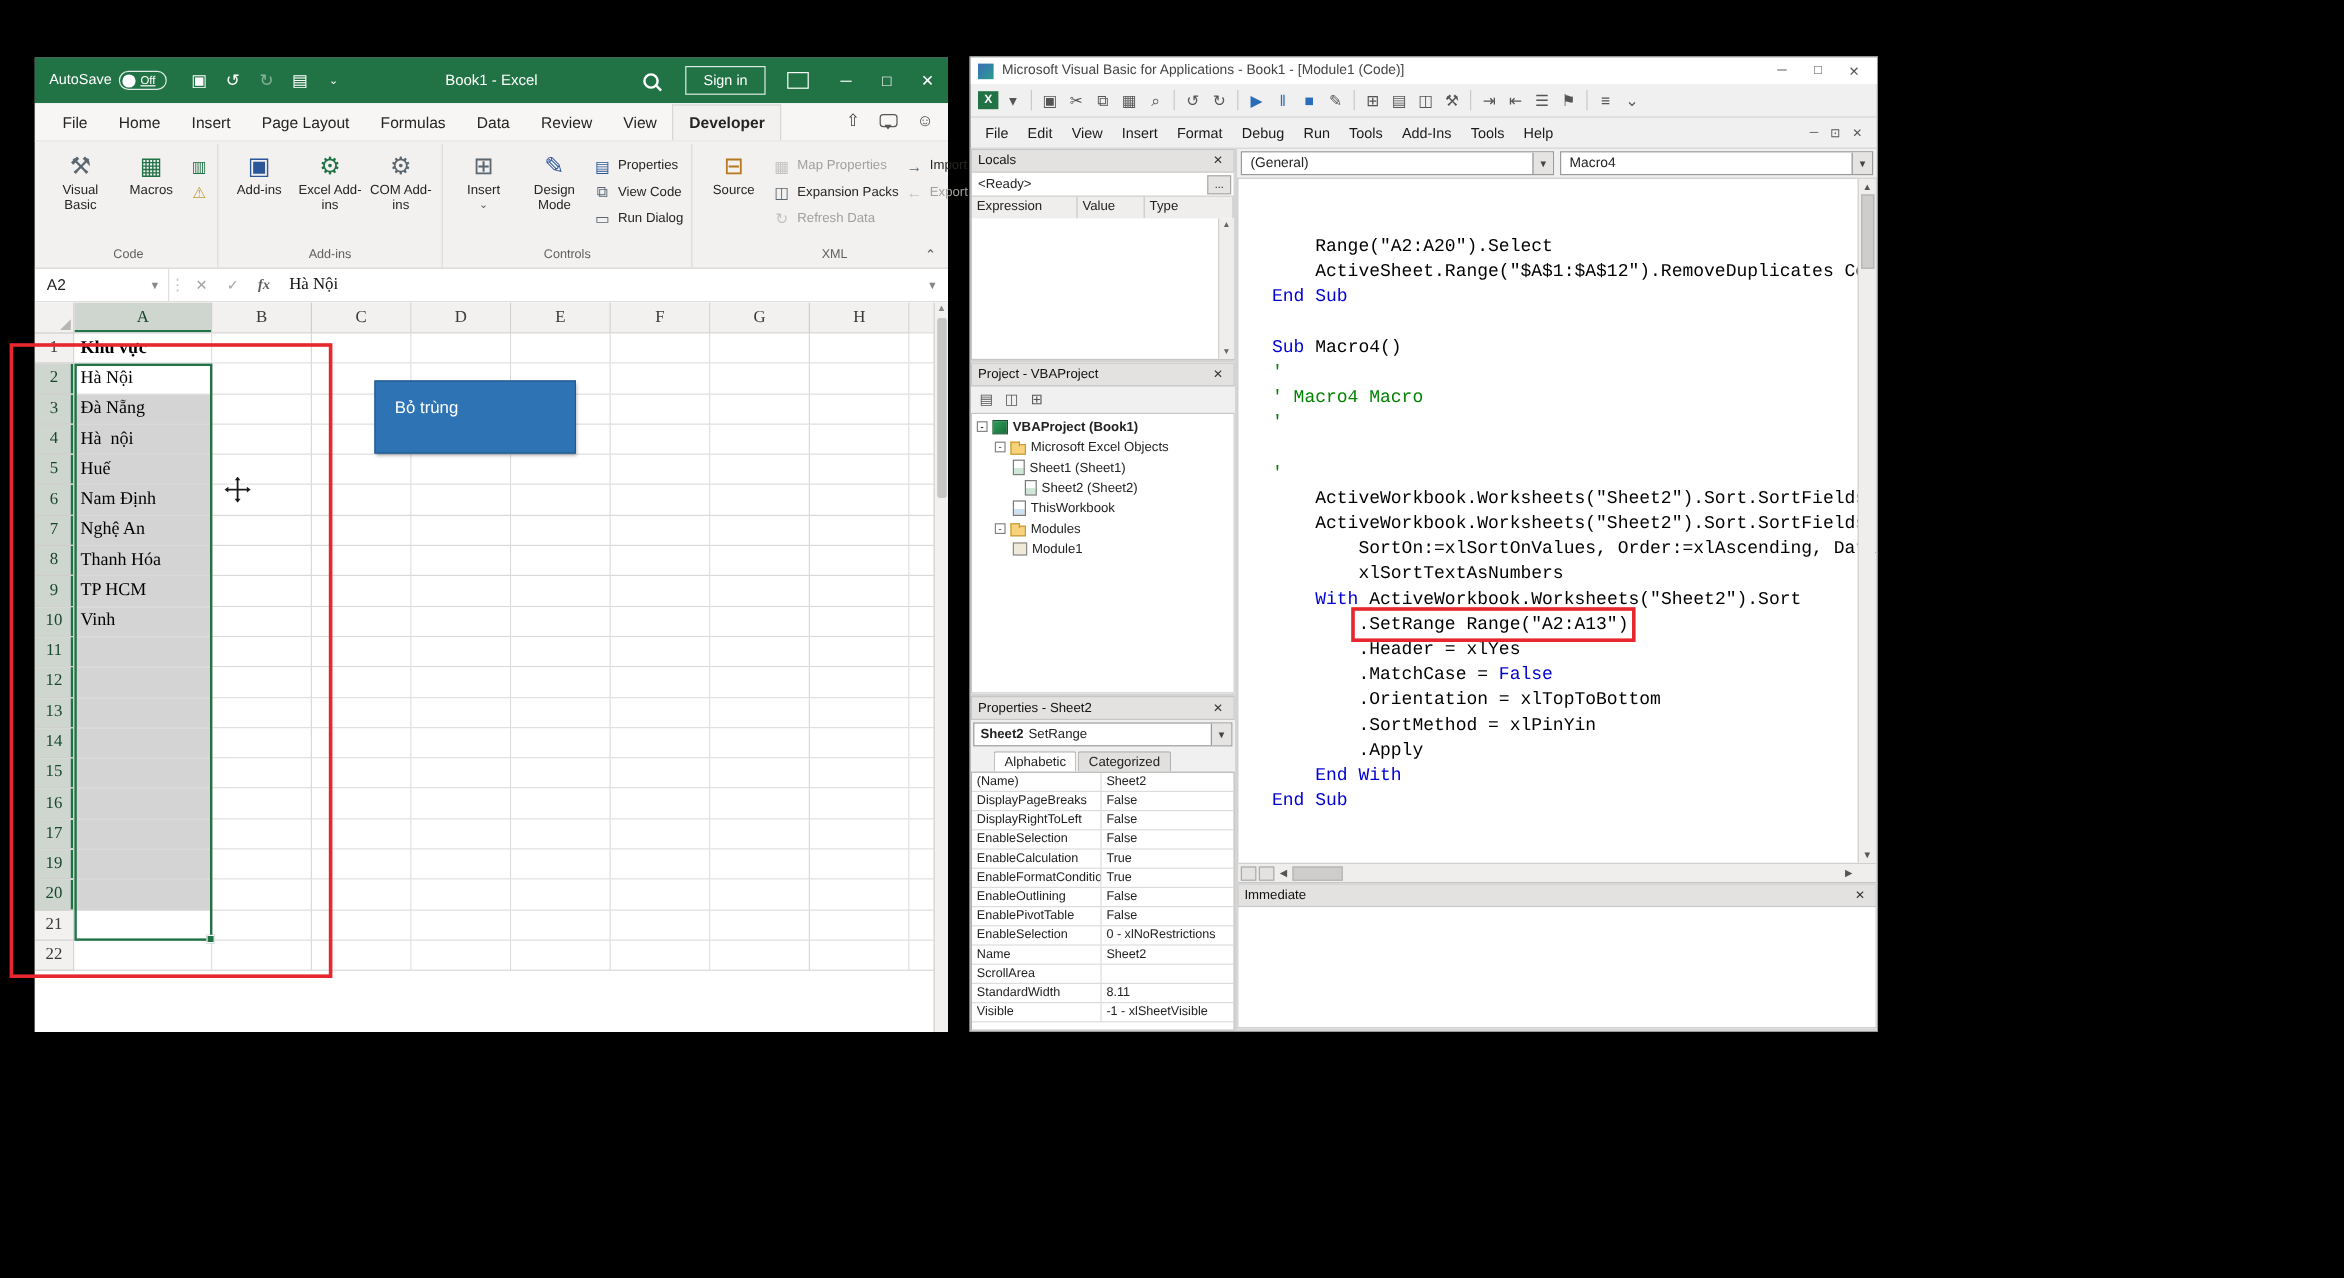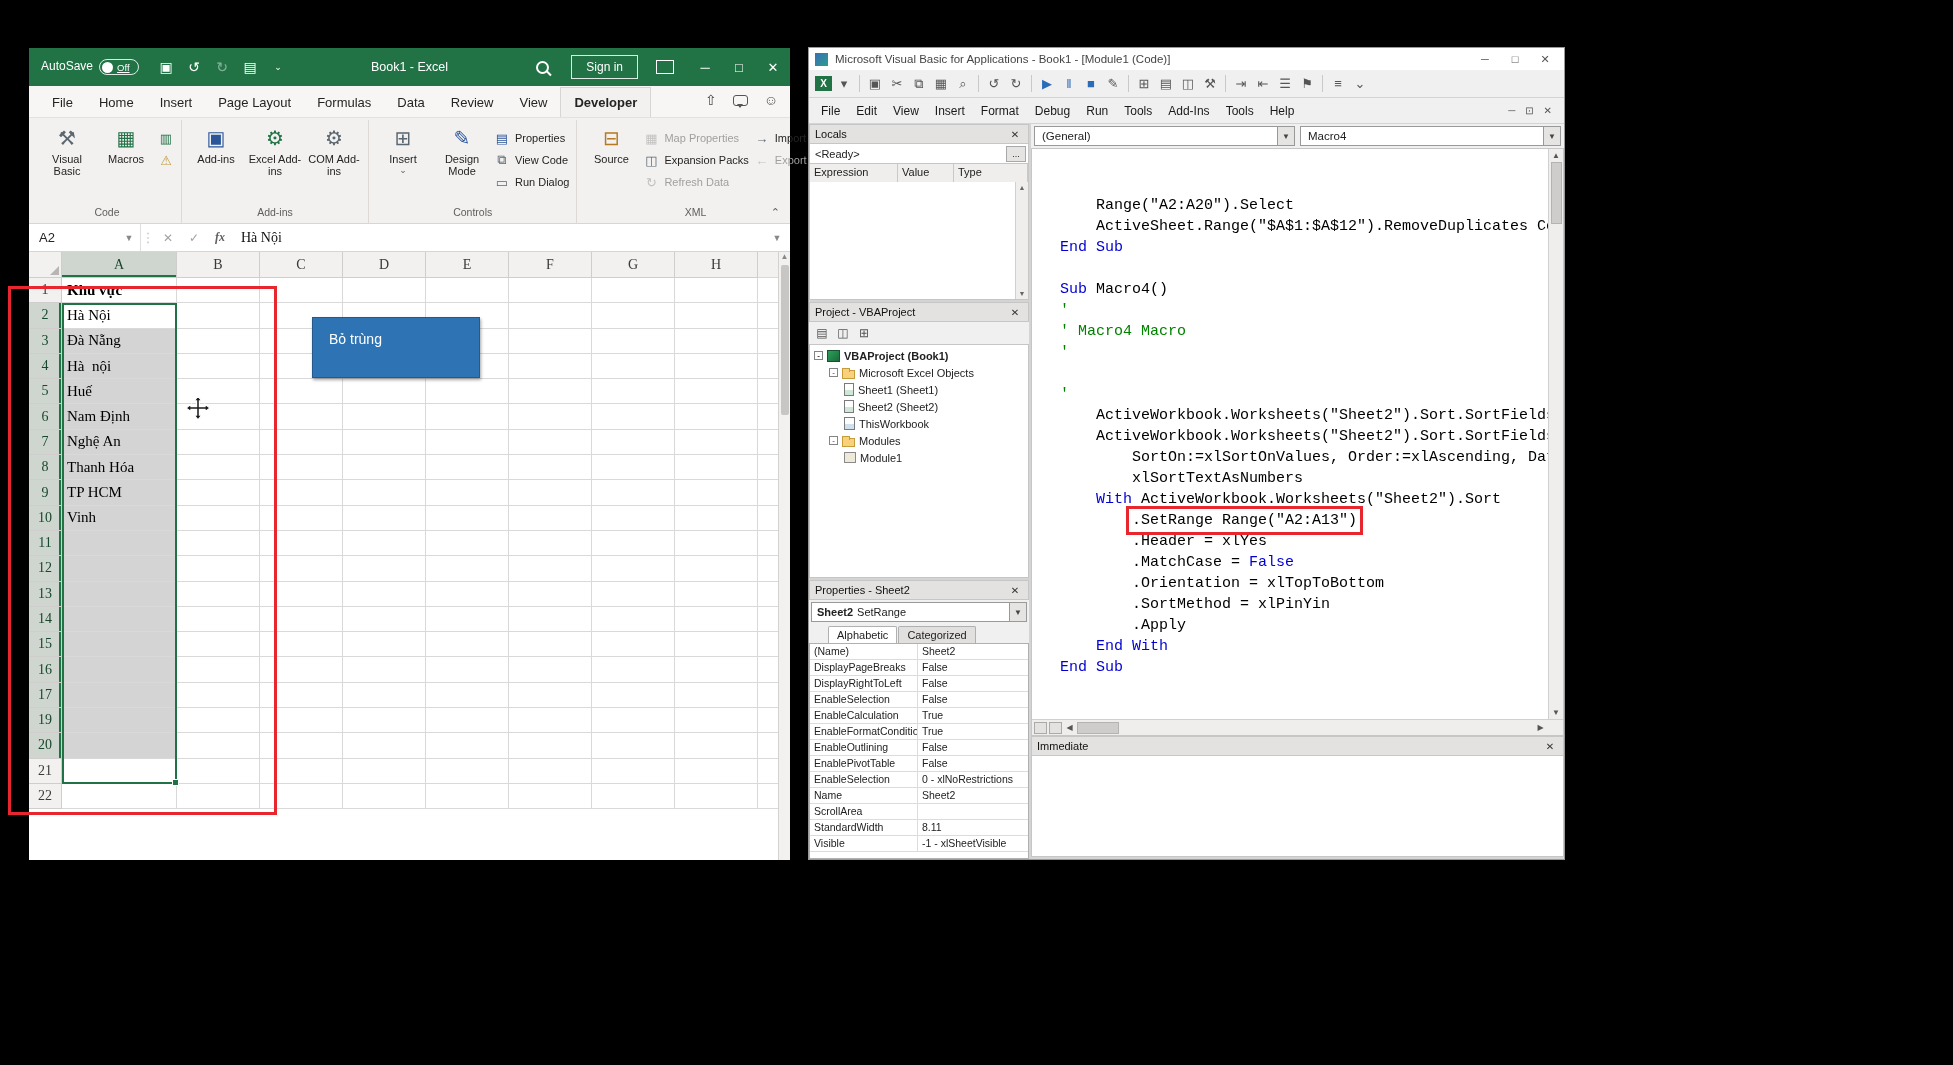--- a/index.html
+++ b/index.html
@@ -704,21 +704,21 @@
             </div>
             <div class="titem" style="padding-left: 19px;">
               <span class="expander">-</span>
               <span class="tico folder"></span>
               <span>Microsoft Excel Objects</span>
             </div>
             <div class="titem" style="padding-left: 34px;">
               <span class="tico sheet"></span>
               <span>Sheet1 (Sheet1)</span>
             </div>
-            <div class="titem" style="padding-left: 34px;">
+            <div class="titem" style="padding-left: 44px;">
               <span class="tico sheet"></span>
               <span>Sheet2 (Sheet2)</span>
             </div>
             <div class="titem" style="padding-left: 34px;">
               <span class="tico workbook"></span>
               <span>ThisWorkbook</span>
             </div>
             <div class="titem" style="padding-left: 19px;">
               <span class="expander">-</span>
               <span class="tico folder"></span>

